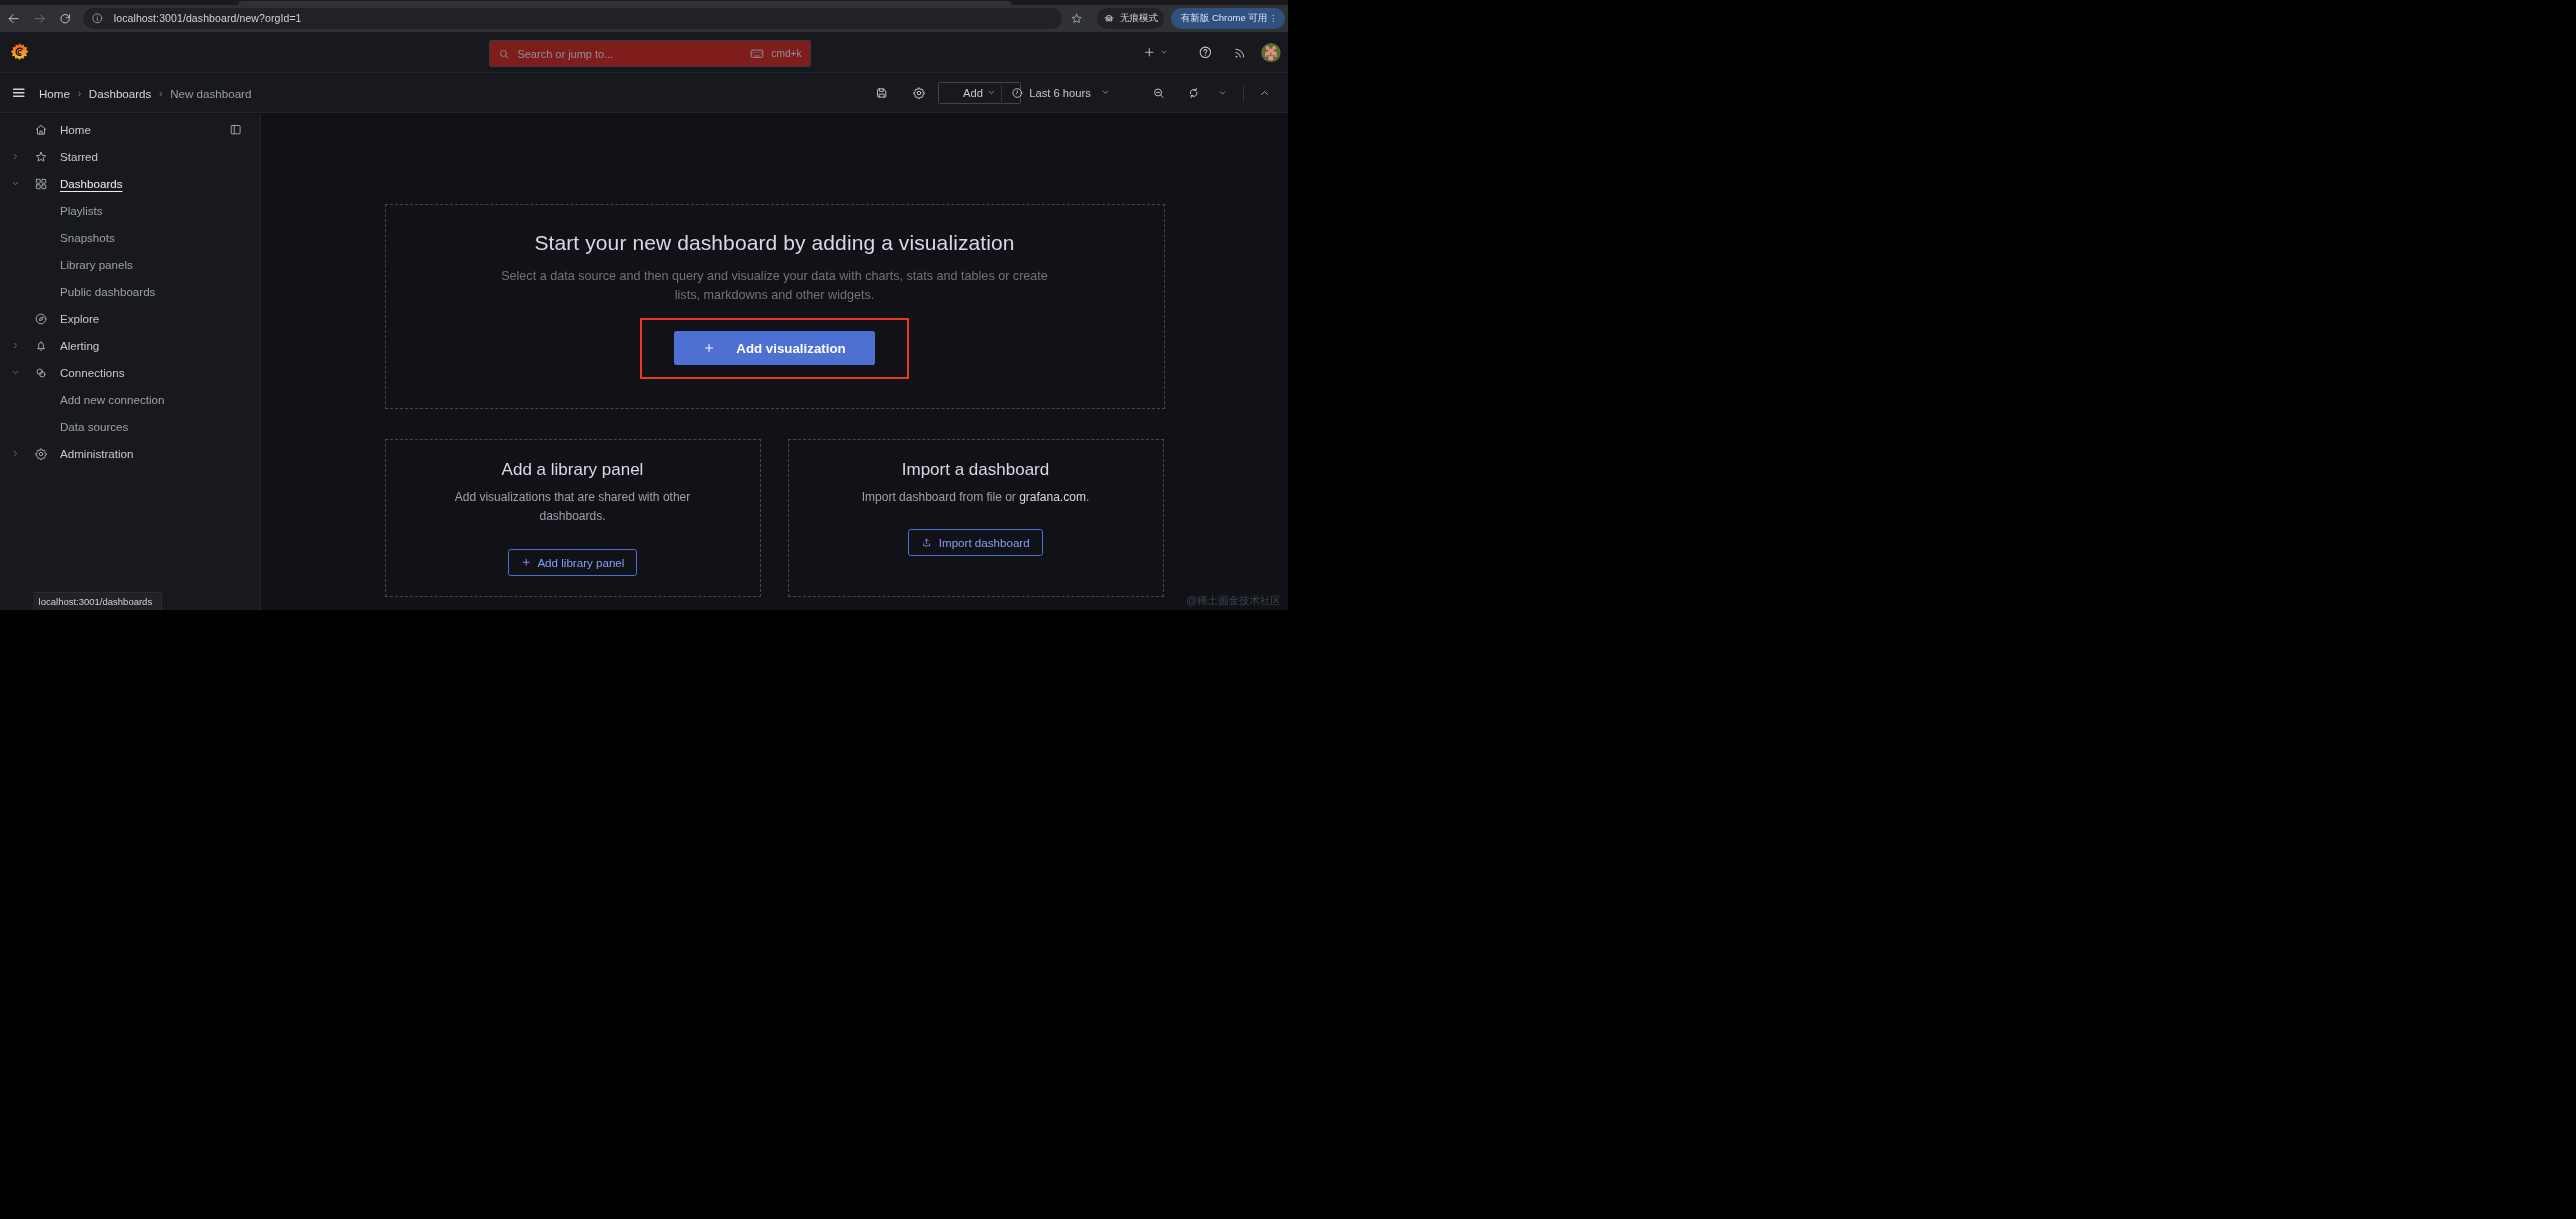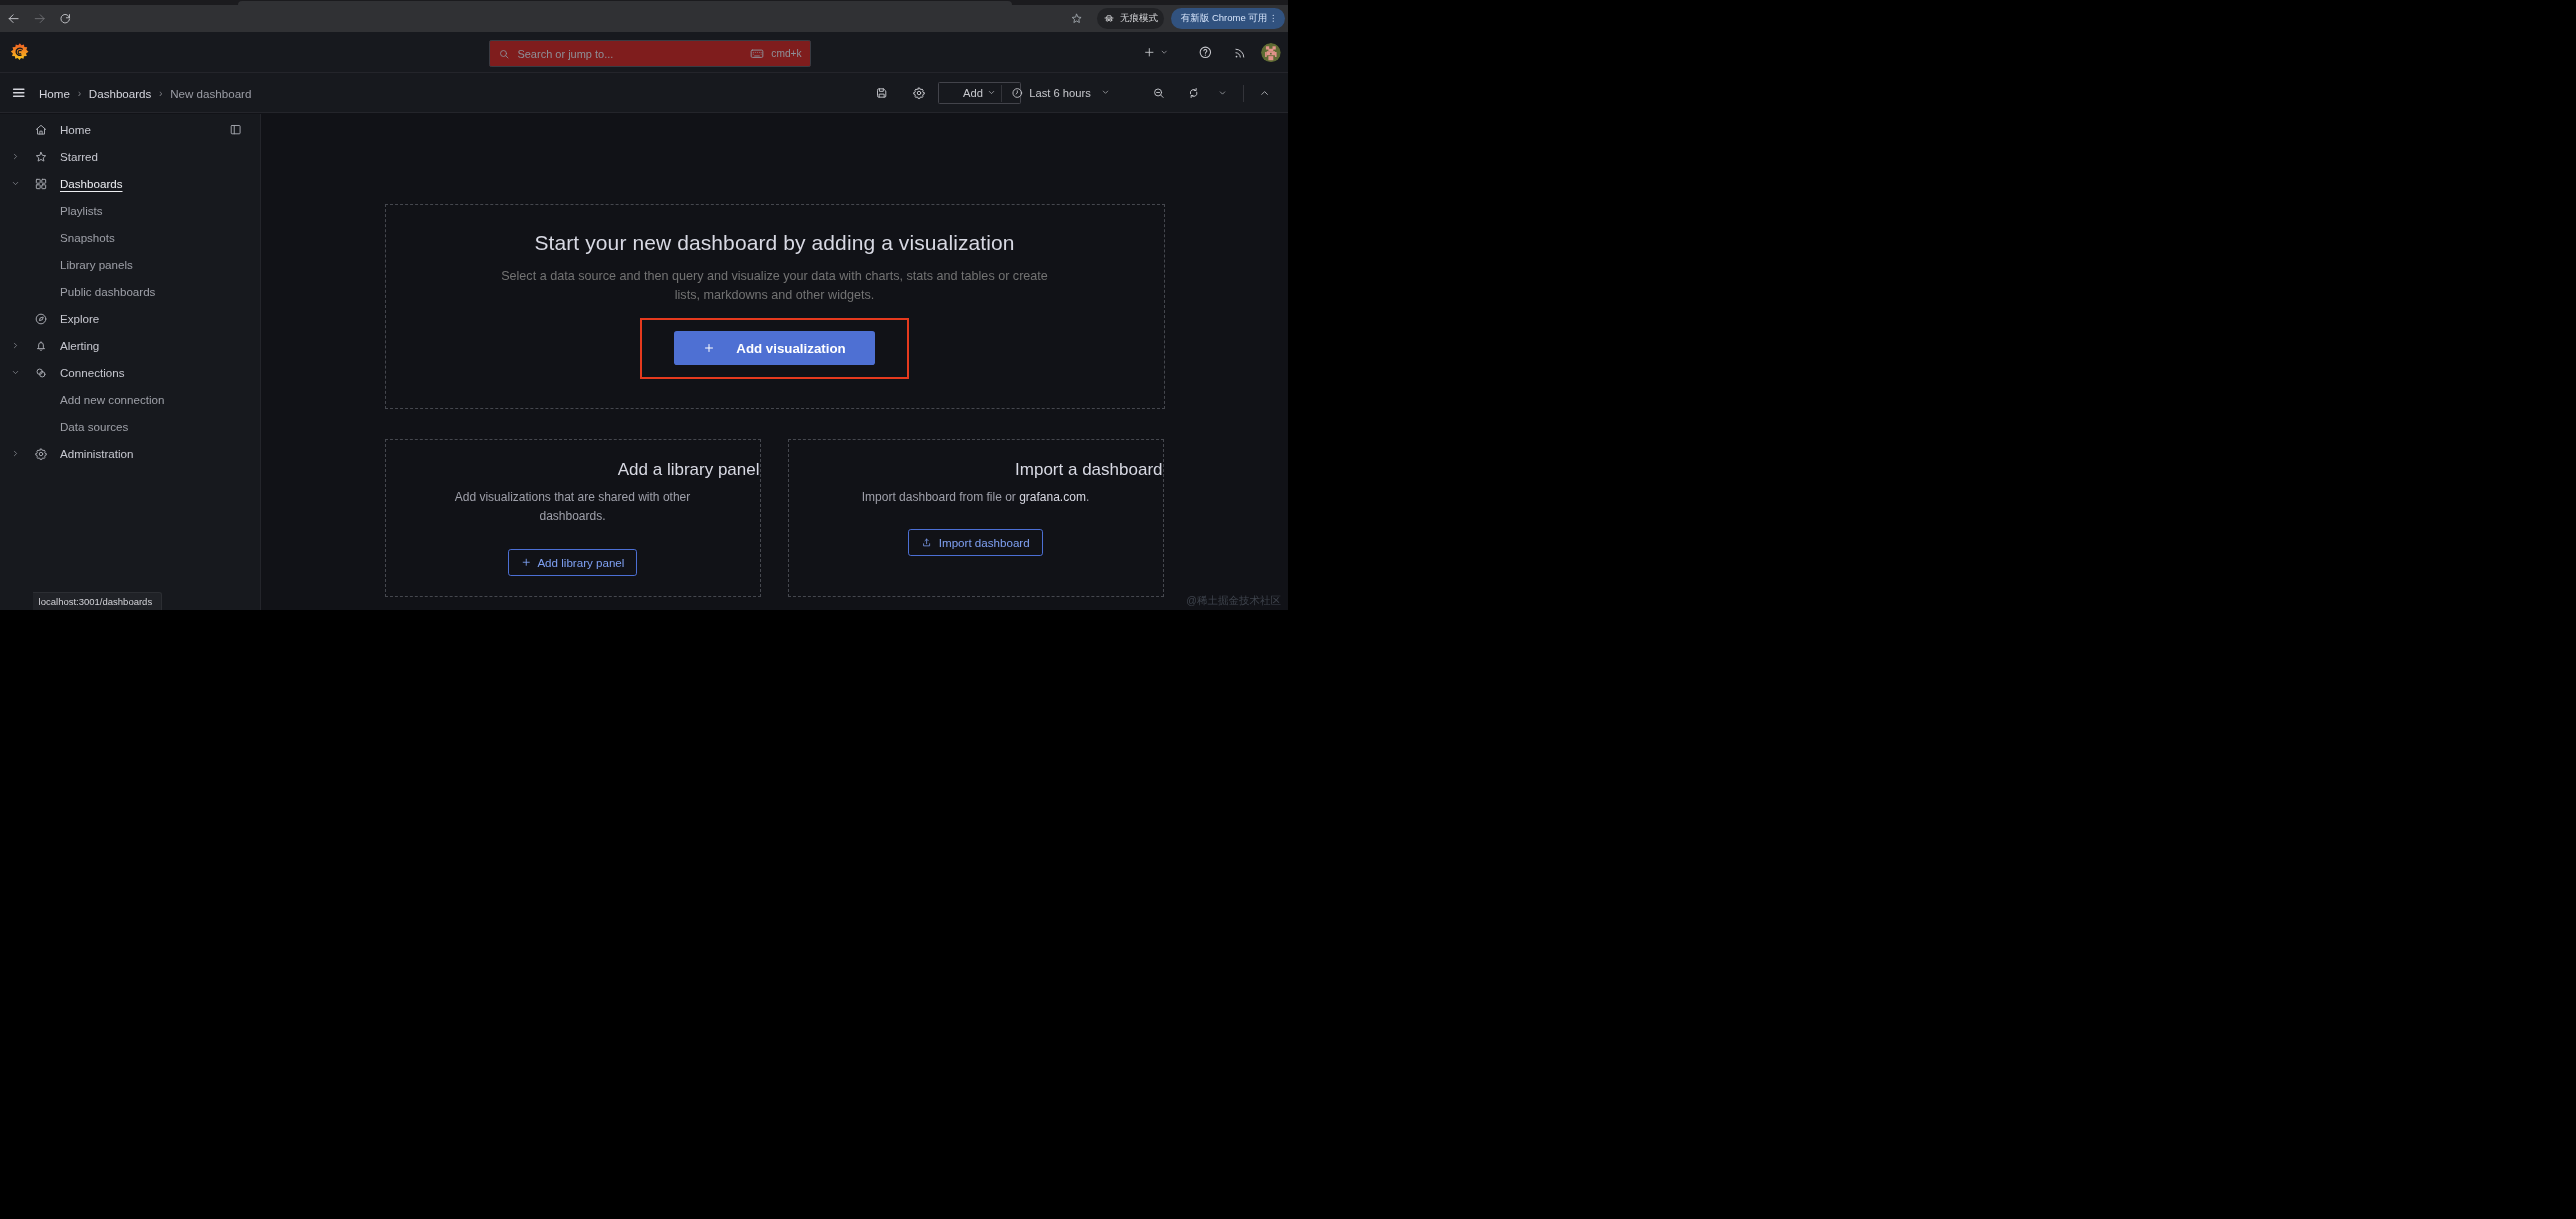--- a/index.html
+++ b/index.html
@@ -63,21 +63,21 @@
   
   .panel{width:780px;height:205px;margin:90px auto 0;border:0.7px dashed #45474E;text-align:center;padding-top:26px;}
   .panel h1{font-size:21px;font-weight:500;color:#D8D9E3;letter-spacing:0.1px}
   .panel .desc{margin:12px auto 0;max-width:555px;font-size:12.6px;line-height:19px;color:#737373;}
   .hlwrap{display:inline-block;margin-top:13.3px;border:2.1px solid var(--red);padding:11.2px 32px;}
   .primarybtn{display:inline-flex;align-items:center;gap:21px;height:34px;padding:0 29.5px;background:var(--blue);color:#FFFFFF;font-size:13.3px;font-weight:700;border:none;border-radius:2.8px;cursor:pointer;}
 
   
   .cards{width:780px;margin:29.5px auto 0;display:flex;gap:27px;}
   .card{width:376px;height:158px;border:0.7px dashed #45474E;text-align:center;padding-top:20.4px;}
-  .card h2{font-size:17px;font-weight:500;color:#D8D9E3;text-align:right;}
+  .card h2{font-size:17px;font-weight:500;color:#D8D9E3;}
   .card .cdesc{margin:7.7px auto 0;max-width:274px;font-size:12px;line-height:19.7px;color:#9FA0AA;}
   .card .cdesc .bright{color:#D8D9E3}
   .outlinebtn{display:inline-flex;align-items:center;gap:6.3px;height:27px;padding:0 12px;margin-top:22px;background:transparent;border:0.7px solid var(--blue-border);border-radius:2.8px;color:var(--blue-text);font-size:11.6px;font-weight:500;cursor:pointer;}
 
   
   .statusbar{position:absolute;left:0;bottom:0;height:18px;background:#202227;border:0.7px solid #2C2E33;border-left:none;border-bottom:none;border-radius:0 2.8px 0 0;display:flex;align-items:center;padding:0 8.4px 0 5.6px;font-size:9.5px;color:#D2D3D8;margin-left:33px;}
   .watermark{position:absolute;right:7px;bottom:2.1px;font-size:10.5px;color:#3E434C;}
 </style>
 </head>
 <body>
@@ -96,20 +96,30 @@
     <div class="crbtn" style="left:33px;color:#6E7074">
       <svg class="i" width="13.3" height="13.3" viewBox="0 0 24 24">
           <path d="M13 5l7 7-7 7M20 12H4"></path>
         </svg>
     </div>
     <div class="crbtn" style="left:59px">
       <svg class="i" width="12.6" height="12.6" viewBox="0 0 24 24">
           <path d="M20 11.5A8.2 8.2 0 1 0 20 14"></path>
           <path d="M20 5v6h-6"></path>
         </svg>
+    </div>
+    <div class="urlpill">
+      <span class="urlinfo">
+        <svg class="i" width="12.6" height="12.6" viewBox="0 0 24 24">
+            <circle cx="12" cy="12" r="8.5"></circle>
+            <path d="M12 11v5"></path>
+            <path d="M12 7.6v.2"></path>
+          </svg>
+      </span>
+      <span class="url">localhost:3001/dashboard/new?orgId=1</span>
     </div>
     <div class="crbtn" style="left:1070px">
       <svg class="i" width="13.3" height="13.3" viewBox="0 0 24 24" style="color:#9AA0A6">
           <path d="M12 4l2.4 5.2 5.6.6-4.2 3.8 1.2 5.4-5-2.8-5 2.8 1.2-5.4L4 9.8l5.6-.6z"></path>
         </svg>
     </div>
     <div class="cr-right incog">
       <svg class="i" width="12" height="12" viewBox="0 0 24 24">
           <path d="M4 12h16M7 12l1.5-4.5h7L17 12"></path>
           <circle cx="8.6" cy="16.2" r="2.2"></circle>

